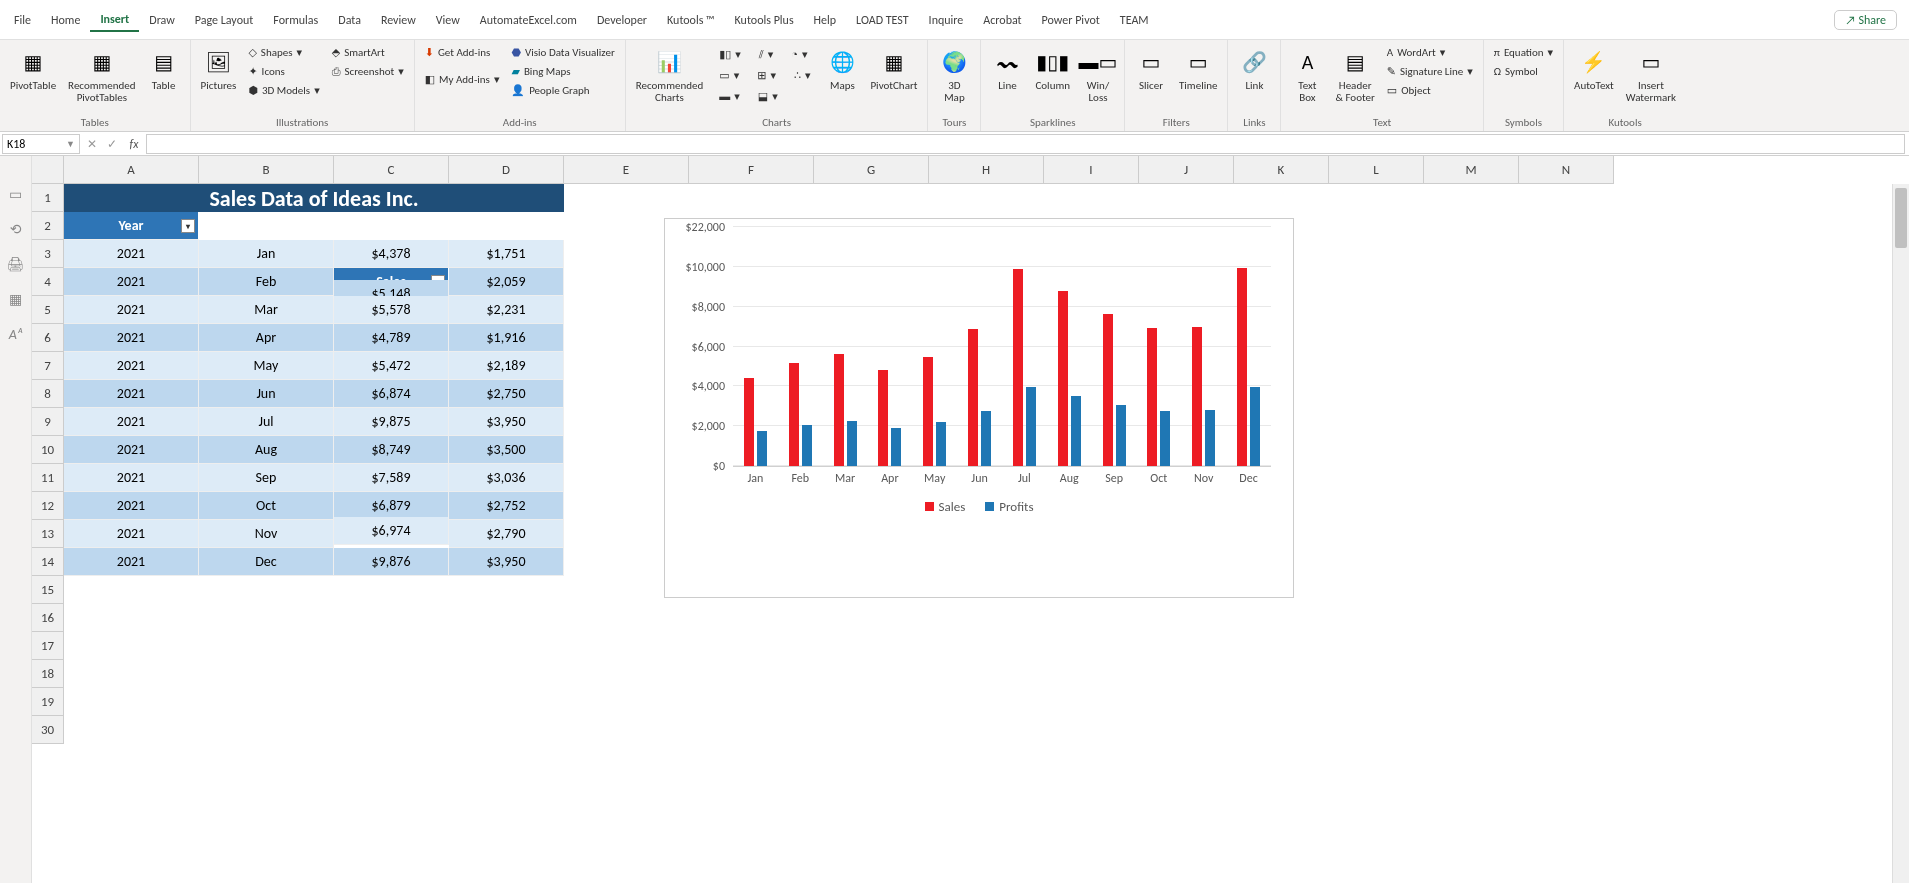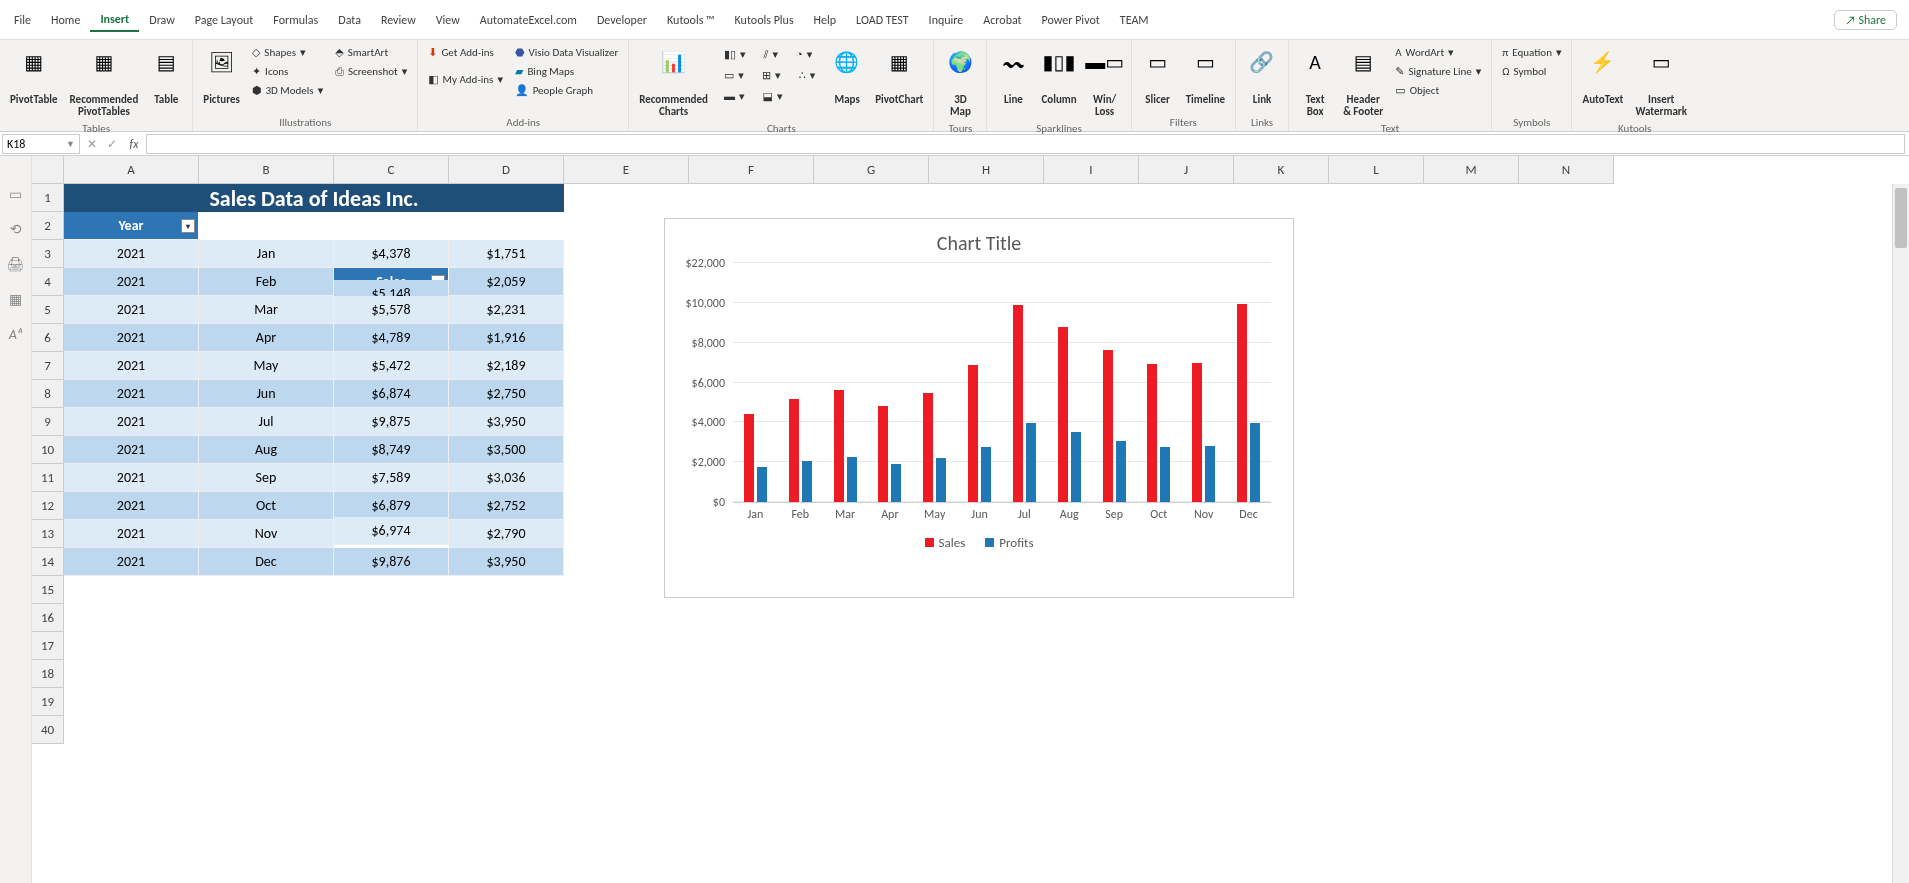--- a/index.html
+++ b/index.html
@@ -11,21 +11,21 @@
 .menu-item.active { color: #217346; border-bottom: 2px solid #217346; font-weight: 600; }
 .share-btn { margin-left: auto; margin-right: 8px; padding: 2px 10px; border: 1px solid #ccc; border-radius: 5px; font-size: 12px; color: #217346; cursor: pointer; }
 
 
 .ribbon { display: flex; height: 92px; background: #f3f2f1; border-bottom: 1px solid #d0d0d0; font-size: 11px; }
 .ribbon-group { display: flex; flex-direction: column; border-right: 1px solid #e0e0e0; padding: 4px 6px 0 6px; }
 .ribbon-group-content { display: flex; align-items: flex-start; flex: 1; gap: 4px; }
 .ribbon-group-label { text-align: center; font-size: 11px; color: #666; padding: 2px 0; position: relative; }
 .ribbon-btn-big { display: flex; flex-direction: column; align-items: center; justify-content: flex-start; padding: 2px 4px; cursor: pointer; text-align: center; min-width: 40px; }
 .ribbon-btn-big .icon { width: 32px; height: 32px; display: flex; align-items: center; justify-content: center; font-size: 20px; }
-.ribbon-btn-big .label { font-size: 11px; color: #333; margin-top: 16px; line-height: 1.1; font-weight: bold; }
+.ribbon-btn-big .label { font-size: 11px; color: #333; margin-top: 2px; line-height: 1.1; }
 .ribbon-btn-small { display: flex; align-items: center; padding: 2px 4px; cursor: pointer; font-size: 11px; color: #333; gap: 4px; white-space: nowrap; }
 .ribbon-col { display: flex; flex-direction: column; gap: 2px; }
 .collapse-ribbon { position: absolute; right: 6px; bottom: 4px; font-size: 14px; color: #666; cursor: pointer; }
 
 
 .formula-row { display: flex; align-items: center; height: 24px; border-bottom: 1px solid #d0d0d0; background: #fff; }
 .name-box { width: 78px; border: 1px solid #ccc; height: 20px; margin: 2px; display: flex; align-items: center; padding: 0 4px; font-size: 12px; background: #fff; }
 .name-box .dd { margin-left: auto; font-size: 9px; color: #888; }
 .fb-btn { width: 20px; text-align: center; color: #999; cursor: pointer; font-size: 12px; }
 .fx { width: 24px; text-align: center; font-style: italic; font-size: 12px; color: #555; }
@@ -362,21 +362,21 @@
         <div class="row-h">10</div>
         <div class="row-h">11</div>
         <div class="row-h">12</div>
         <div class="row-h">13</div>
         <div class="row-h">14</div>
         <div class="row-h">15</div>
         <div class="row-h">16</div>
         <div class="row-h">17</div>
         <div class="row-h">18</div>
         <div class="row-h">19</div>
-        <div class="row-h">40</div>
+        <div class="row-h">30</div>
       </div>
     <div class="cells" id="cells">
         <div class="cell title-row" style="left: 0px; top: 0px; width: 500px;">Sales Data of Ideas Inc.</div>
         <div class="cell header-cell" style="left: 0px; top: 28px; width: 135px;">Year<div class="filter">▾</div></div>
         <div class="cell header-cell" style="left: 135px; top: 28px; width: 135px;">Month<div class="filter">▾</div></div>
         <div class="cell header-cell" style="left: 270px; top: 28px; width: 115px;">Sales<div class="filter">▾</div></div>
         <div class="cell header-cell" style="left: 385px; top: 28px; width: 115px;">Profits<div class="filter">▾</div></div>
         <div class="cell data-cell-even" style="left: 0px; top: 56px; width: 135px;">2021</div>
         <div class="cell data-cell-even" style="left: 135px; top: 56px; width: 135px;">Jan</div>
         <div class="cell data-cell-even" style="left: 270px; top: 56px; width: 115px;">$4,378</div>
@@ -419,21 +419,20 @@
         <div class="cell data-cell-odd" style="left: 385px; top: 308px; width: 115px;">$2,752</div>
         <div class="cell data-cell-even" style="left: 0px; top: 336px; width: 135px;">2021</div>
         <div class="cell data-cell-even" style="left: 135px; top: 336px; width: 135px;">Nov</div>
         <div class="cell data-cell-even" style="left: 270px; top: 333px; width: 115px;">$6,974</div>
         <div class="cell data-cell-even" style="left: 385px; top: 336px; width: 115px;">$2,790</div>
         <div class="cell data-cell-odd" style="left: 0px; top: 364px; width: 135px;">2021</div>
         <div class="cell data-cell-odd" style="left: 135px; top: 364px; width: 135px;">Dec</div>
         <div class="cell data-cell-odd" style="left: 270px; top: 364px; width: 115px;">$9,876</div>
         <div class="cell data-cell-odd" style="left: 385px; top: 364px; width: 115px;">$3,950</div>
         <div class="chart-box" style="left: 600px; top: 34px; width: 630px; height: 380px;">
-          <div class="chart-title">Chart Title</div>
           <div class="plot">
             <div class="gridline" style="bottom: 0%;">
               <div class="ylabel">$0</div>
             </div>
             <div class="gridline" style="bottom: 16.6667%;">
               <div class="ylabel">$2,000</div>
             </div>
             <div class="gridline" style="bottom: 33.3333%;">
               <div class="ylabel">$4,000</div>
             </div>

